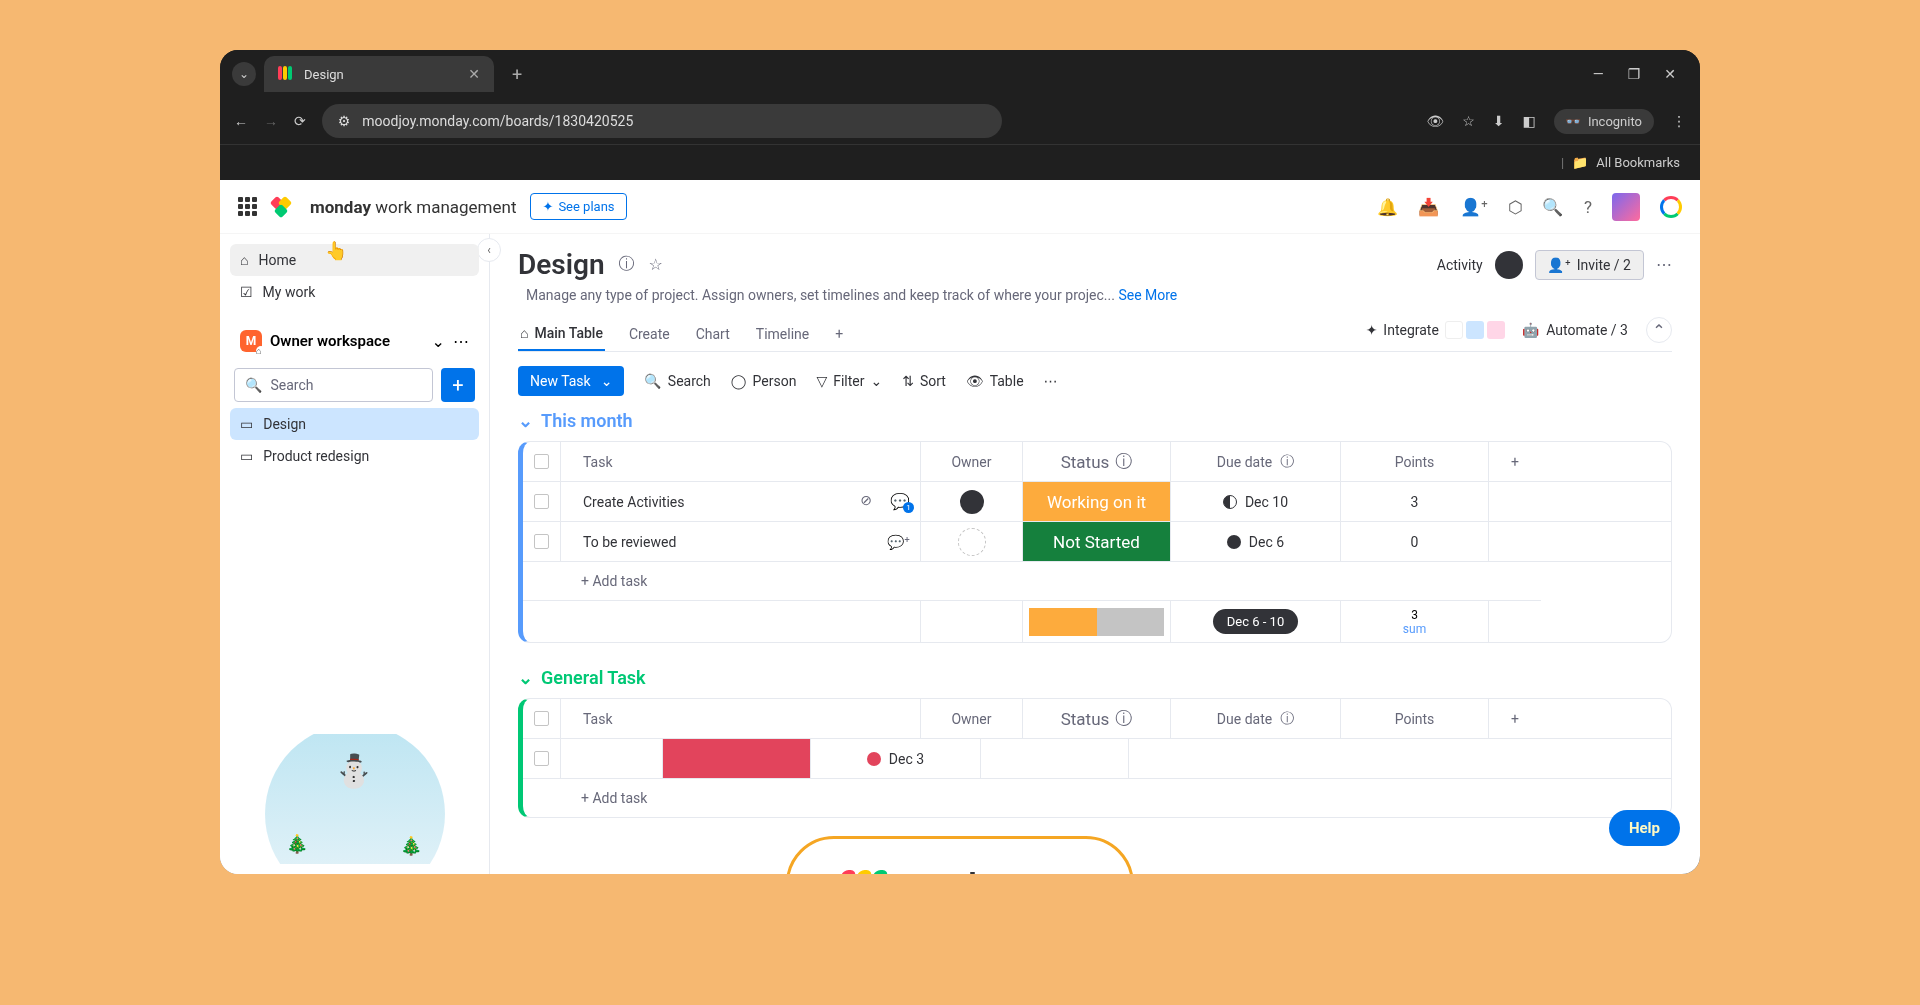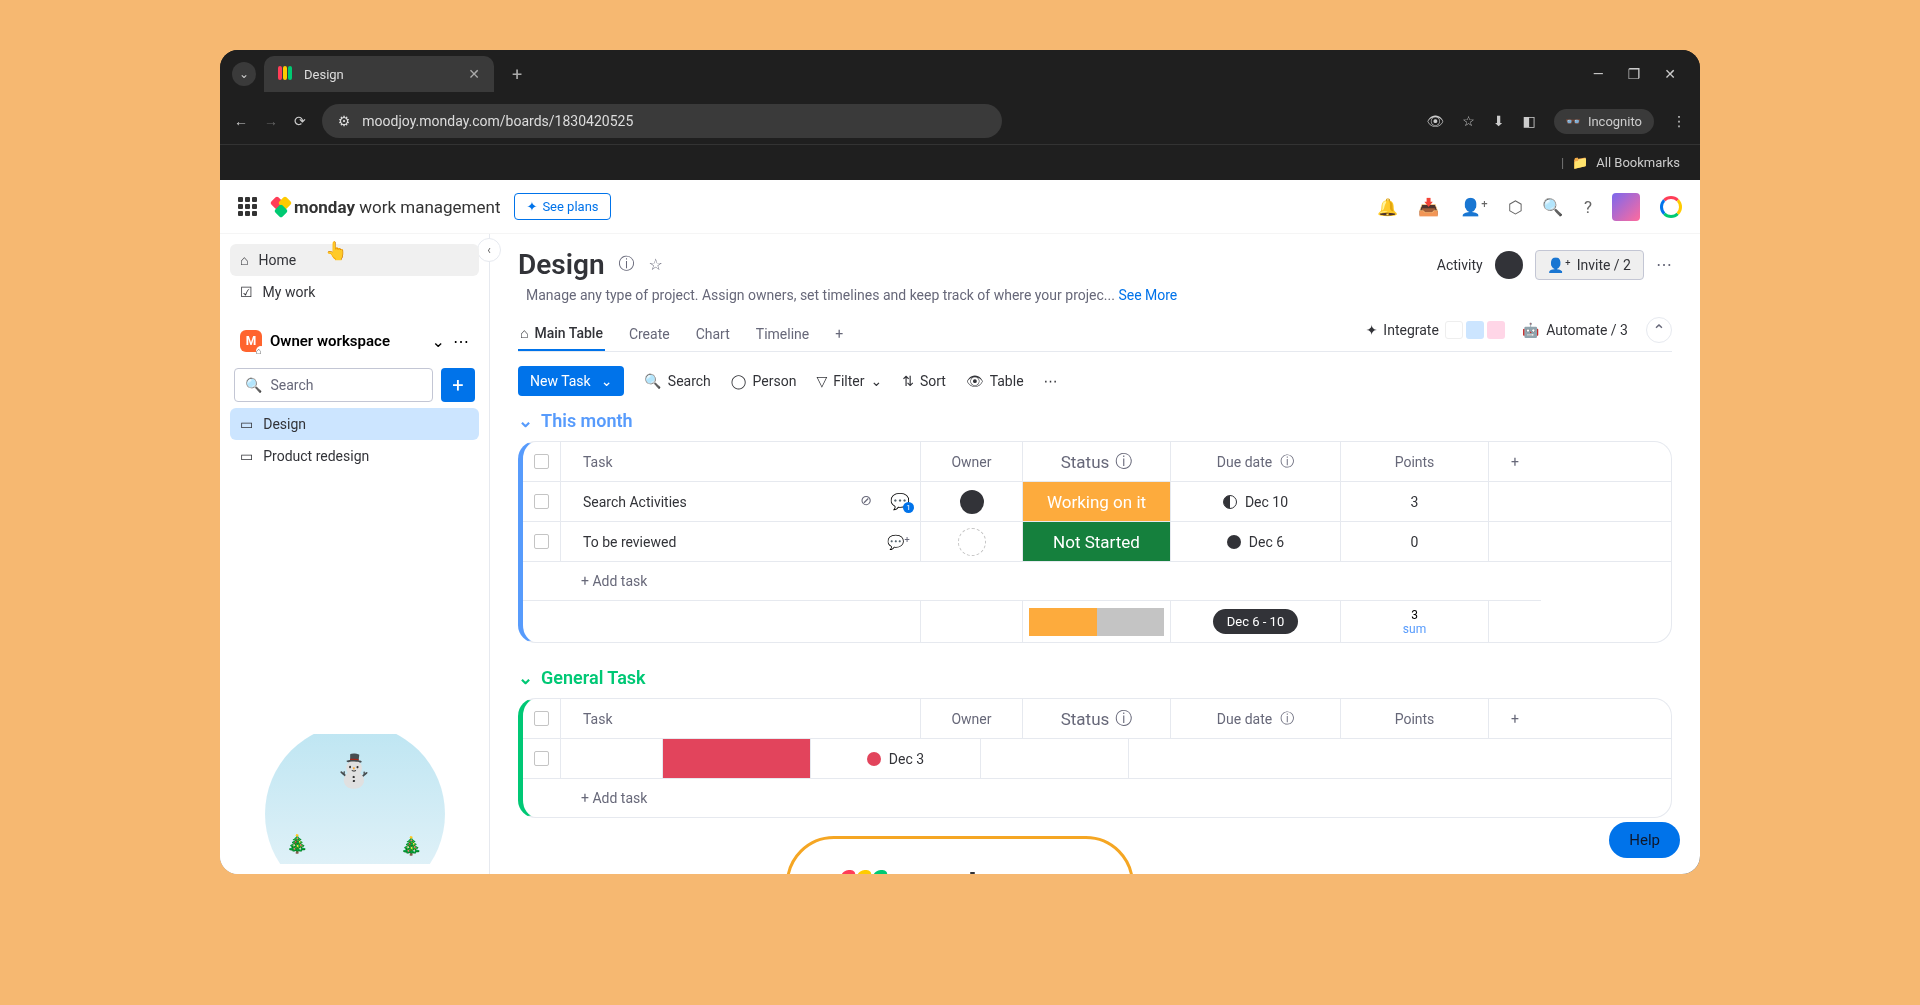--- a/index.html
+++ b/index.html
@@ -18,21 +18,21 @@
 .window-controls{margin-left:auto;display:flex;gap:24px;color:#ccc;font-size:14px;padding-right:12px}
 .addr-bar{height:46px;background:#1f1f1f;display:flex;align-items:center;padding:0 14px;gap:16px;color:#ccc;font-size:14px}
 .addr-input{flex:1;background:#3a3a3a;border-radius:22px;height:34px;display:flex;align-items:center;padding:0 16px;gap:12px;color:#ddd;font-size:14px;max-width:680px}
 .addr-icons{margin-left:auto;display:flex;align-items:center;gap:18px}
 .incognito-badge{background:#3a3a3a;border-radius:18px;padding:5px 12px;display:flex;align-items:center;gap:6px;font-size:13px}
 .bookmark-bar{height:36px;background:#1f1f1f;display:flex;align-items:center;justify-content:flex-end;padding:0 20px;color:#ccc;font-size:13px;gap:8px;border-top:1px solid #333}
 .app{flex:1;background:#fff;display:flex;flex-direction:column;overflow:hidden}
 .app-header{height:54px;display:flex;align-items:center;padding:0 18px;gap:14px;border-bottom:1px solid #f5f5f5}
 .apps-grid{width:20px;height:20px;display:grid;grid-template-columns:repeat(3,5px);grid-template-rows:repeat(3,5px);gap:2px}
 .apps-grid span{background:#333;border-radius:1px}
-.monday-logo{display:flex;align-items:center;gap:0}
+.monday-logo{display:flex;align-items:center;gap:16px}
 .monday-dots{width:22px;height:22px;position:relative}
 .monday-dots span{position:absolute;width:10px;height:10px;border-radius:2px;transform:rotate(45deg)}
 .monday-dots span:nth-child(1){background:#ff3d57;left:0;top:2px}
 .monday-dots span:nth-child(2){background:#ffcb00;left:8px;top:2px}
 .monday-dots span:nth-child(3){background:#00ca72;left:4px;top:10px}
 .monday-text{font-size:17px;color:#333}
 .monday-text b{font-weight:700}
 .see-plans{border:1px solid #0073ea;color:#0073ea;background:#fff;border-radius:4px;padding:5px 11px;font-size:13px;display:flex;align-items:center;gap:5px}
 .header-icons{margin-left:auto;display:flex;align-items:center;gap:20px;color:#666;font-size:17px}
 .header-avatar{width:28px;height:28px;border-radius:4px;background:linear-gradient(135deg,#7b68ee,#ff6b9d)}
@@ -67,21 +67,21 @@
 .tabs-right{margin-left:auto;display:flex;align-items:center;gap:18px;padding-bottom:8px}
 .integrate-icons{display:flex;gap:3px}
 .integrate-icons span{width:18px;height:18px;border-radius:3px}
 .toolbar{display:flex;align-items:center;gap:20px;padding:14px 0}
 .new-task-btn{background:#0073ea;color:#fff;border-radius:4px;padding:7px 12px;display:flex;align-items:center;gap:10px;font-size:14px}
 .tool-btn{display:flex;align-items:center;gap:6px;color:#323338;font-size:14px;cursor:pointer}
 .group{margin-bottom:24px}
 .group-header{display:flex;align-items:center;gap:8px;font-size:18px;font-weight:600;margin-bottom:10px}
 .group-blue{color:#579bfc}
 .group-green{color:#00c875}
-.table{border:1px solid #e6e9ef;border-radius:18px;border-left:5px solid}
+.table{border:1px solid #e6e9ef;border-radius:12px;border-left:5px solid}
 .table.blue{border-left-color:#579bfc}
 .table.green{border-left-color:#00c875}
 .thead,.trow{display:flex;align-items:center;border-bottom:1px solid #e6e9ef;font-size:14px}
 .thead{color:#676879;height:40px}
 .trow{height:40px;color:#323338}
 .cell{border-right:1px solid #e6e9ef;height:100%;display:flex;align-items:center;justify-content:center;padding:0 10px}
 .c-check{width:38px}
 .c-task{width:360px;justify-content:flex-start;padding-left:22px;position:relative}
 .c-task-icons{position:absolute;right:10px;display:flex;gap:18px;color:#676879}
 .c-owner{width:102px}
@@ -96,21 +96,21 @@
 .owner-empty{width:28px;height:28px;border-radius:50%;border:1px dashed #c4c4c4}
 .due-indicator{width:14px;height:14px;border-radius:50%}
 .add-task-row{height:38px;display:flex;align-items:center;padding-left:58px;color:#676879;font-size:14px}
 .summary-row{display:flex;height:42px}
 .summary-row .cell{border-top:1px solid #e6e9ef}
 .status-bar{display:flex;width:100%;height:28px}
 .status-bar span:first-child{background:#fdab3d;width:50%}
 .status-bar span:last-child{background:#c4c4c4;width:50%}
 .date-pill{background:#323338;color:#fff;border-radius:14px;padding:5px 14px;font-size:13px}
 .sum-cell{flex-direction:column;font-size:12px;gap:0}
-.help-btn{position:absolute;right:20px;bottom:16px;background:#0073ea;color:#0f172a;border-radius:20px;padding:9px 20px;font-size:15px;font-weight:400}
+.help-btn{position:absolute;right:20px;bottom:28px;background:#0073ea;color:#fef9c3;border-radius:20px;padding:9px 20px;font-size:15px;font-weight:700}
 .collapse-round{width:26px;height:26px;border:1px solid #e6e9ef;border-radius:50%;display:flex;align-items:center;justify-content:center;color:#676879}
 .monday-badge{position:absolute;left:50%;bottom:-58px;transform:translateX(-50%);background:#fff;border:3px solid #f5a623;border-radius:60px;padding:26px 50px;display:flex;align-items:center;gap:10px;z-index:10}
 .badge-dots{display:flex;gap:2px}
 .badge-dots span{width:14px;height:28px;border-radius:6px;transform:skewX(-15deg)}
 .badge-dots span:nth-child(1){background:#ff3d57}
 .badge-dots span:nth-child(2){background:#ffcb00}
 .badge-dots span:nth-child(3){background:#00ca72}
 .badge-text{font-size:32px;font-weight:700;color:#323338}
 .badge-text .com{font-weight:400}
 .checkbox{width:15px;height:15px;border:1px solid #c4c4c4;border-radius:2px}
@@ -306,21 +306,21 @@
                   <span>ⓘ</span>
                 </div>
               <div class="cell c-points">Points</div>
               <div class="cell c-add">+</div>
             </div>
             <div class="trow">
               <div class="cell c-check">
                   <div class="checkbox"></div>
                 </div>
               <div class="cell c-task">
-                  <span>Search Activities</span>
+                  <span>Create Activities</span>
                 <span class="c-task-icons">
                     <span>⊘</span>
                     <span class="conv-icon">💬<span class="conv-badge">1</span></span>
                   </span>
               </div>
               <div class="cell c-owner">
                   <div class="owner-avatar"></div>
                 </div>
               <div class="cell c-status status-working">Working on it</div>
               <div class="cell c-due">

